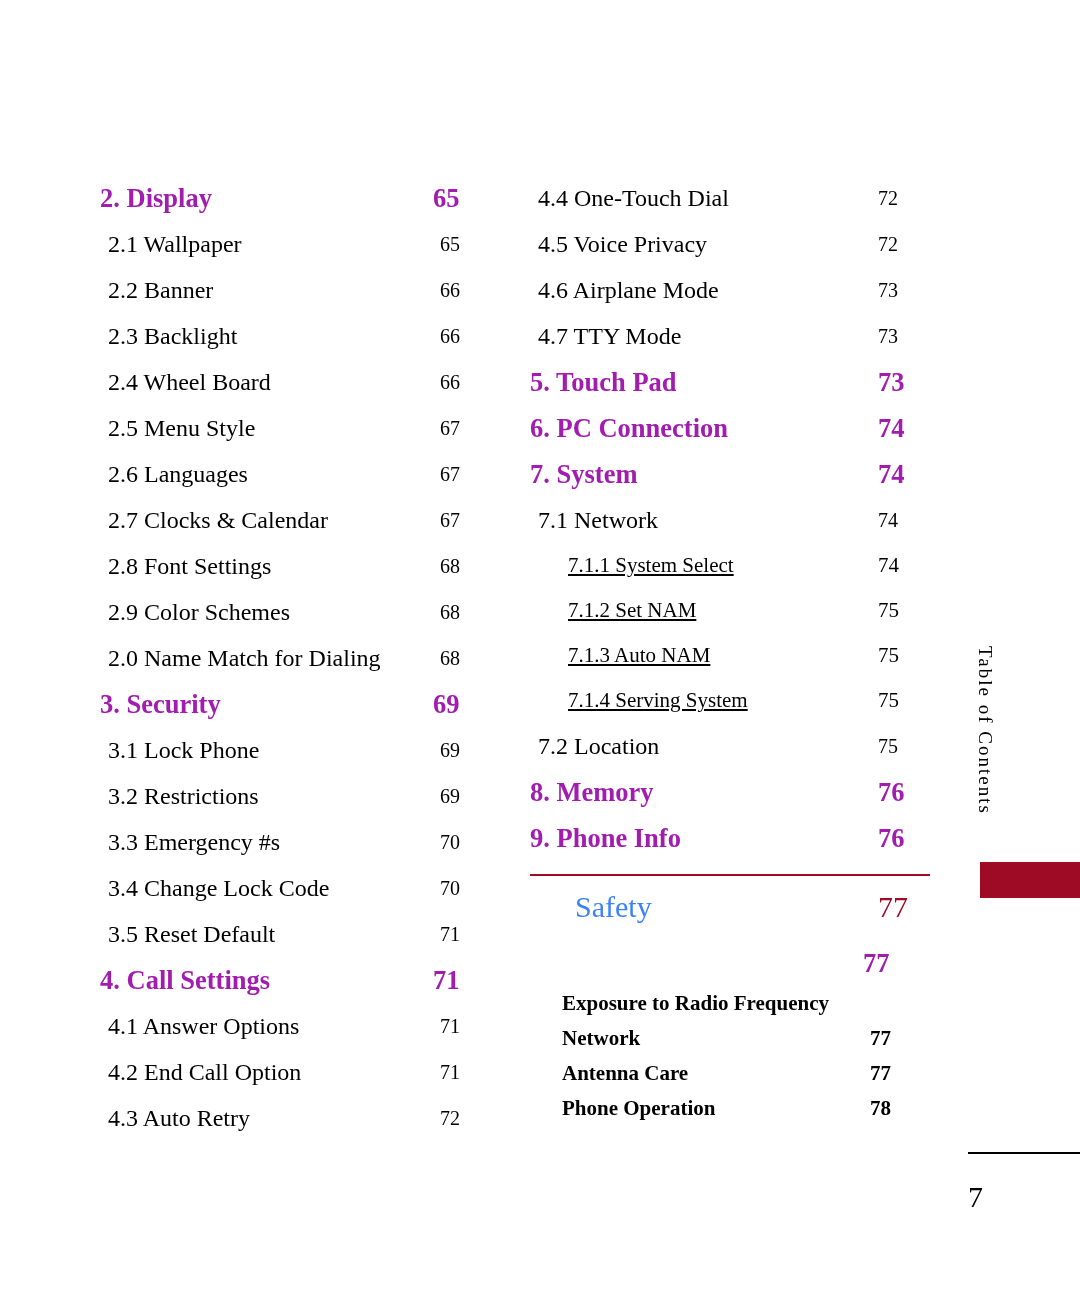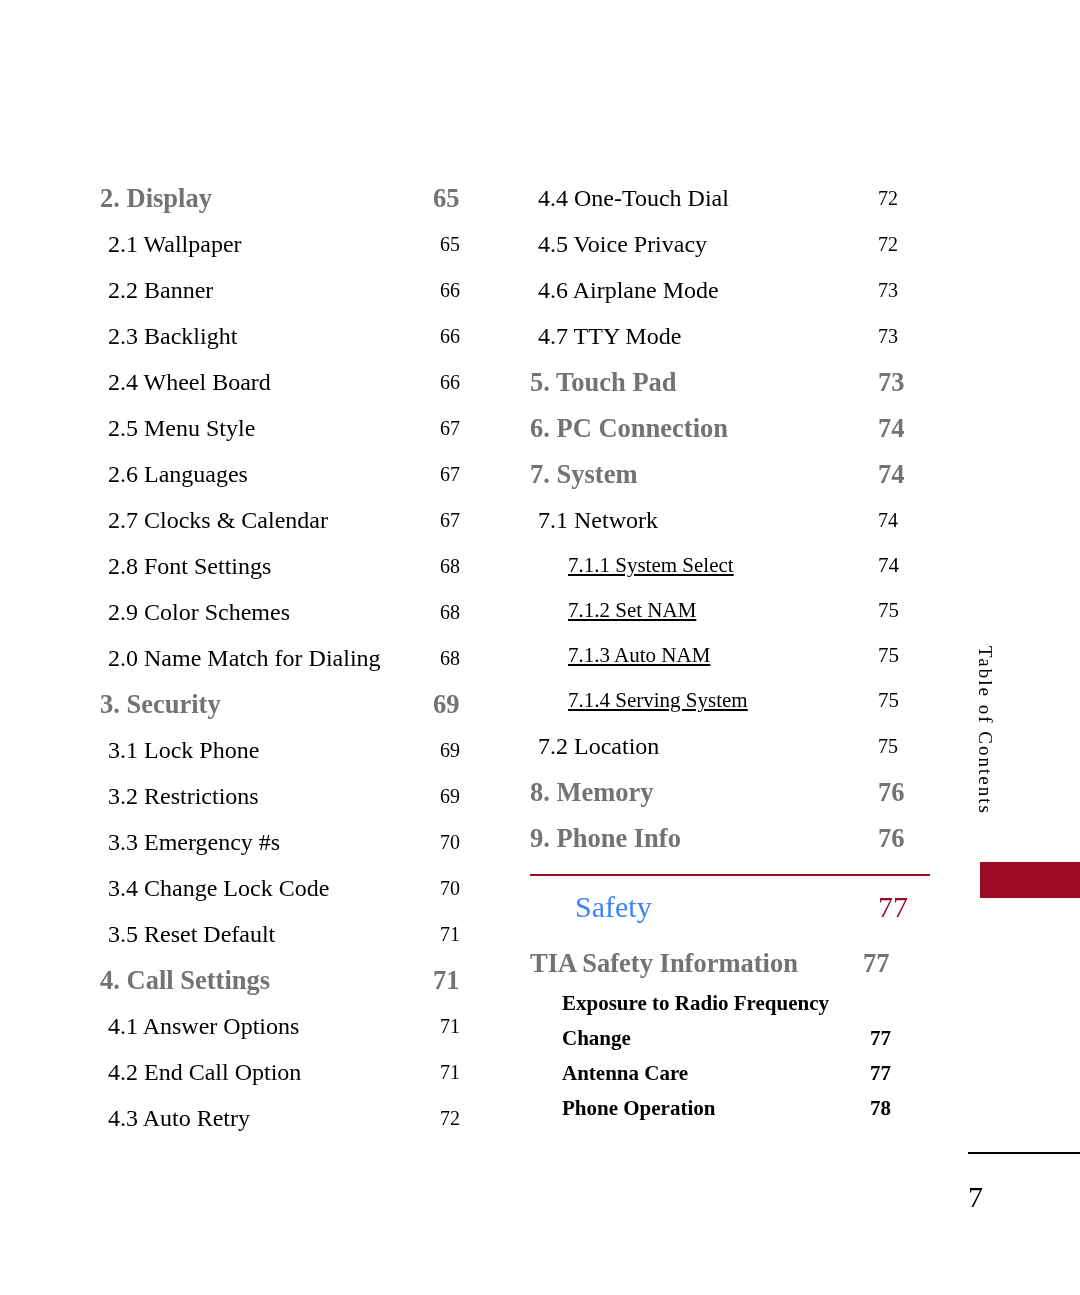--- a/index.html
+++ b/index.html
@@ -35,21 +35,21 @@
   .row .label { flex: 0 0 auto; }
   .row .page-num {
     position: absolute;
     text-align: left;
   }
 
   
   .lvl1 {
     font-weight: bold;
     font-size: 26.5px;
-    color: #737373;
+    color: #a21caf;
     height: 46px;
     line-height: 46px;
   }
   .lvl1 .label { padding-left: 0px; }
   .lvl1 .page-num { left: 333px; font-weight: bold; font-size: 26.5px;}
 
   
   .lvl2 {
     font-weight: normal;
     font-size: 24px;
@@ -317,29 +317,28 @@
       </div>
     </div>
 
   <div class="safety-rule"></div>
   <div class="safety-head">
     <span class="label">Safety</span>
     <span class="page-num">77</span>
   </div>
   <div class="col" id="safety-list" style="left:530px; top:940px; width:400px;">
       <div class="row lvl1">
-        <span class="label">TIA Safety Information</span>
         <span class="page-num">77</span>
       </div>
       <div class="row lvl4">
         <span class="label">Exposure to Radio Frequency</span>
         <span class="page-num"></span>
       </div>
       <div class="row lvl4">
-        <span class="label">Change</span>
+        <span class="label">Network</span>
         <span class="page-num">77</span>
       </div>
       <div class="row lvl4">
         <span class="label">Antenna Care</span>
         <span class="page-num">77</span>
       </div>
       <div class="row lvl4">
         <span class="label">Phone Operation</span>
         <span class="page-num">78</span>
       </div>

